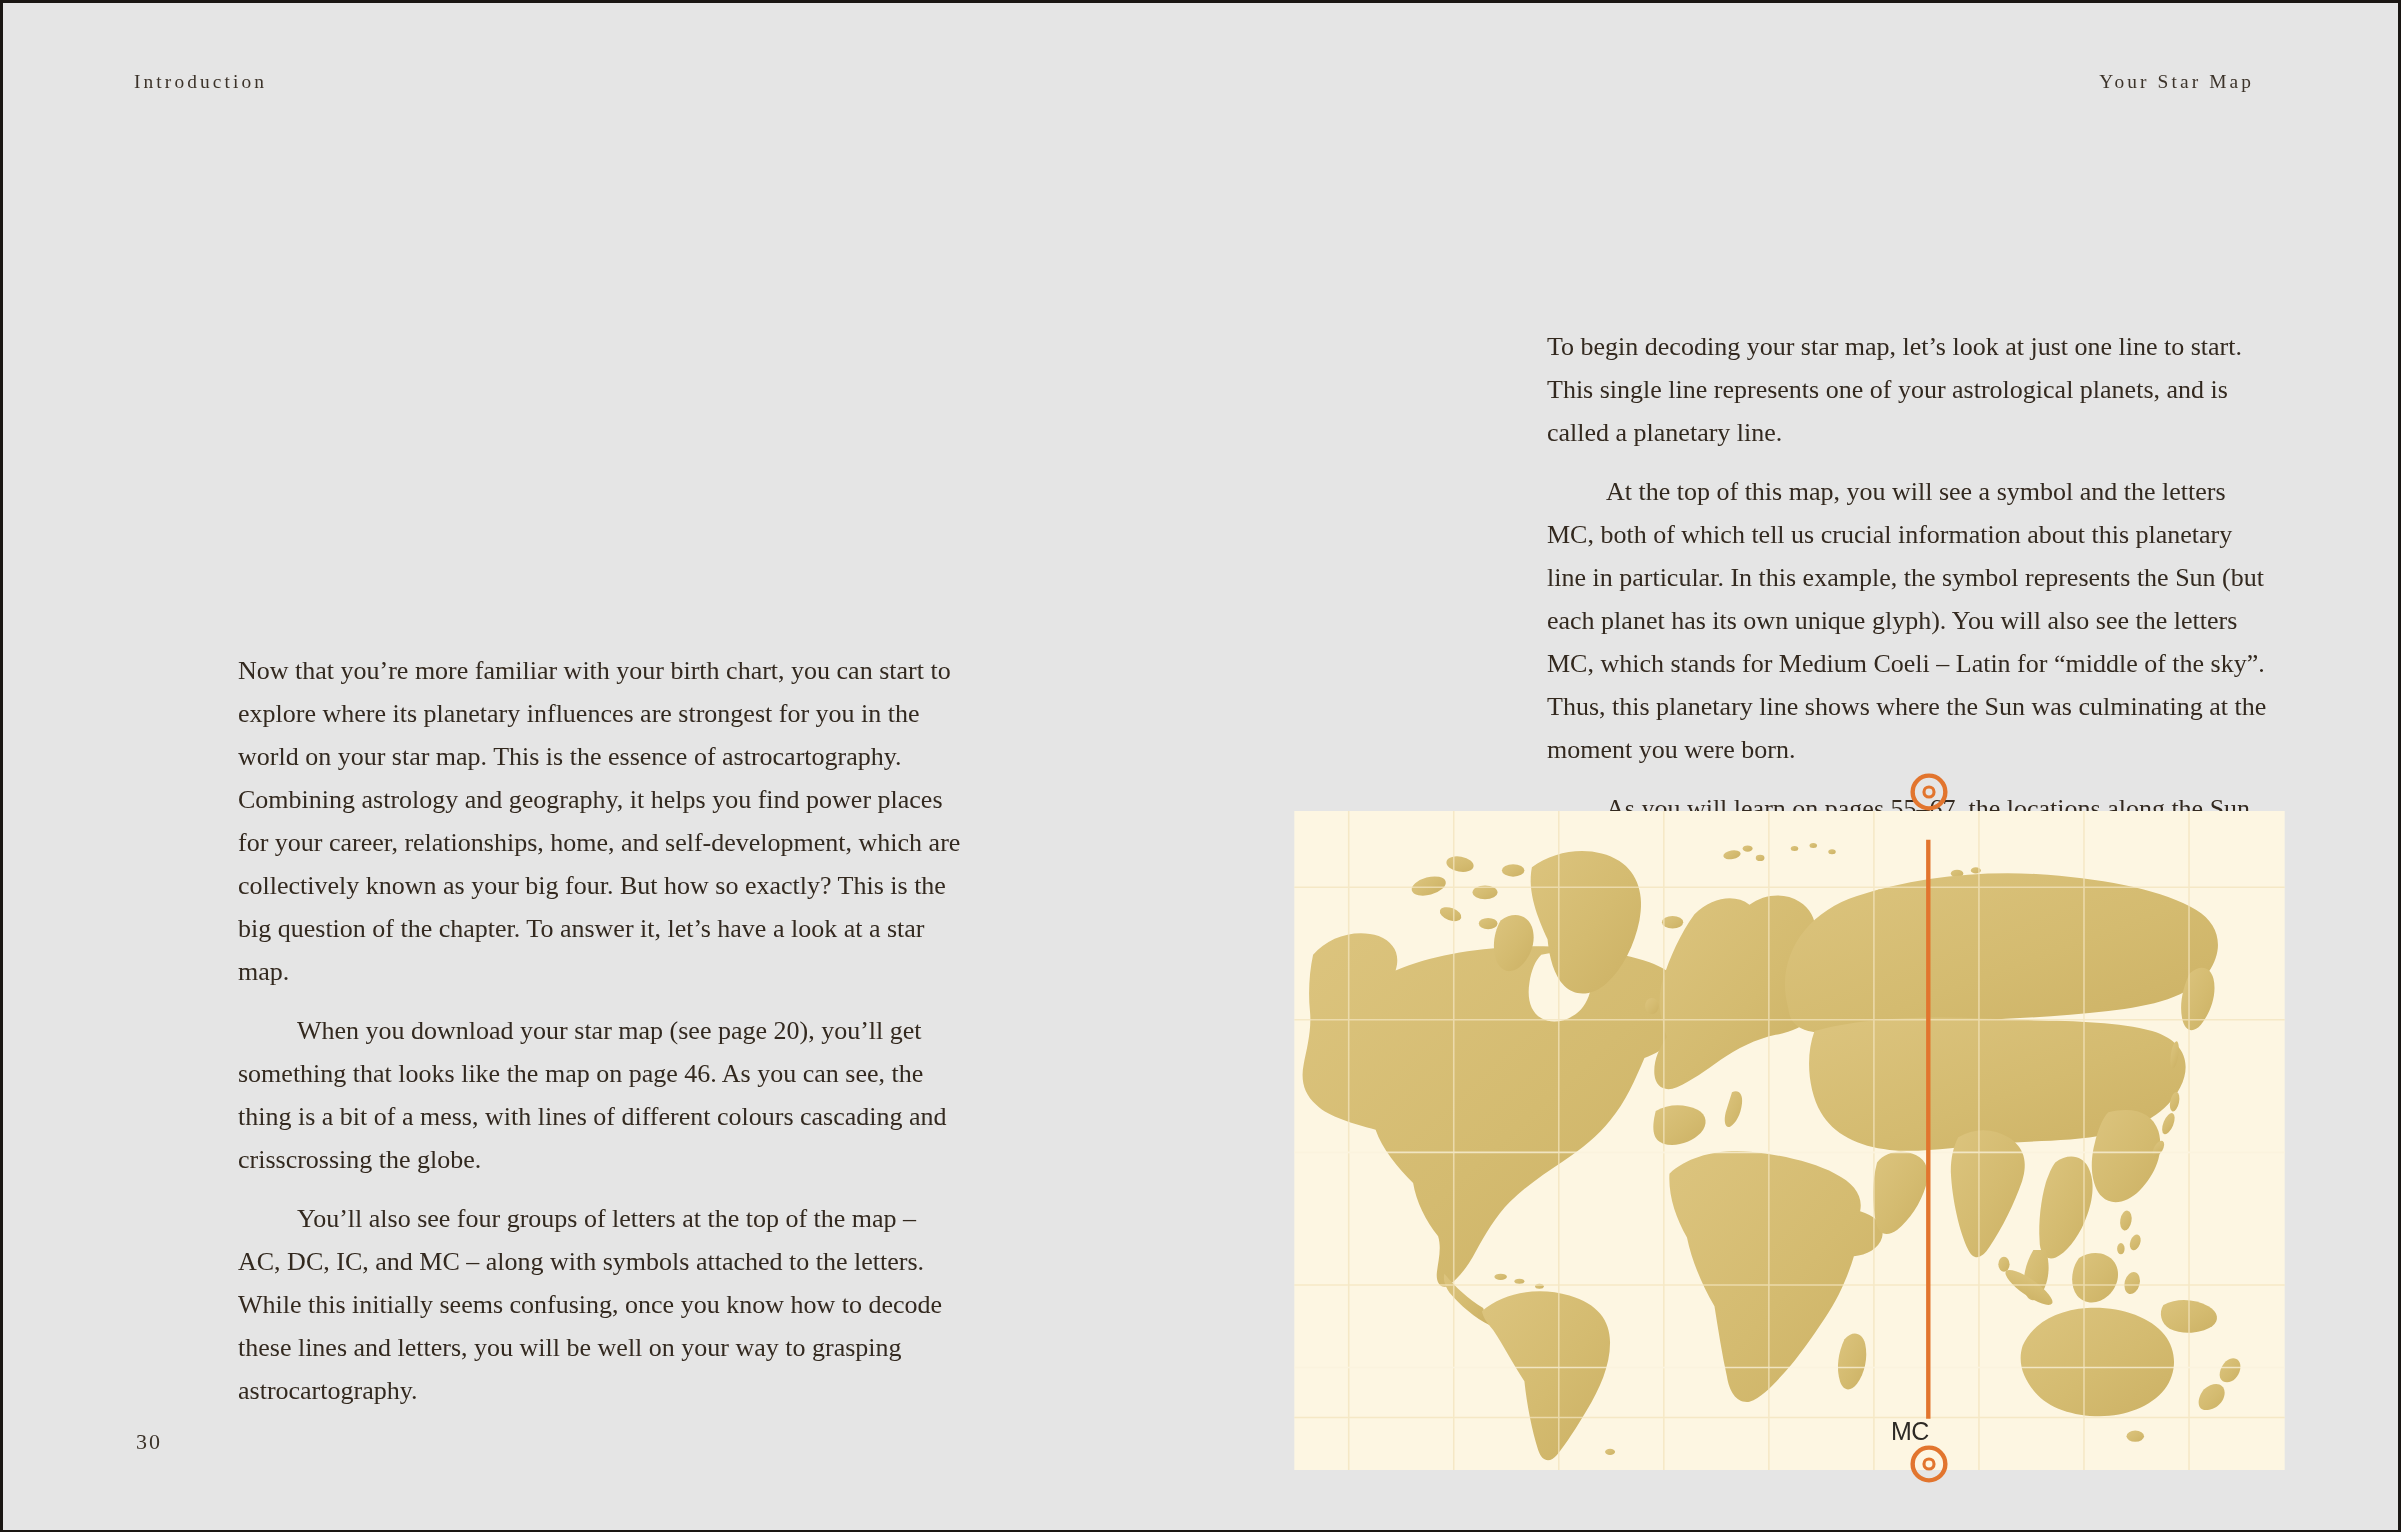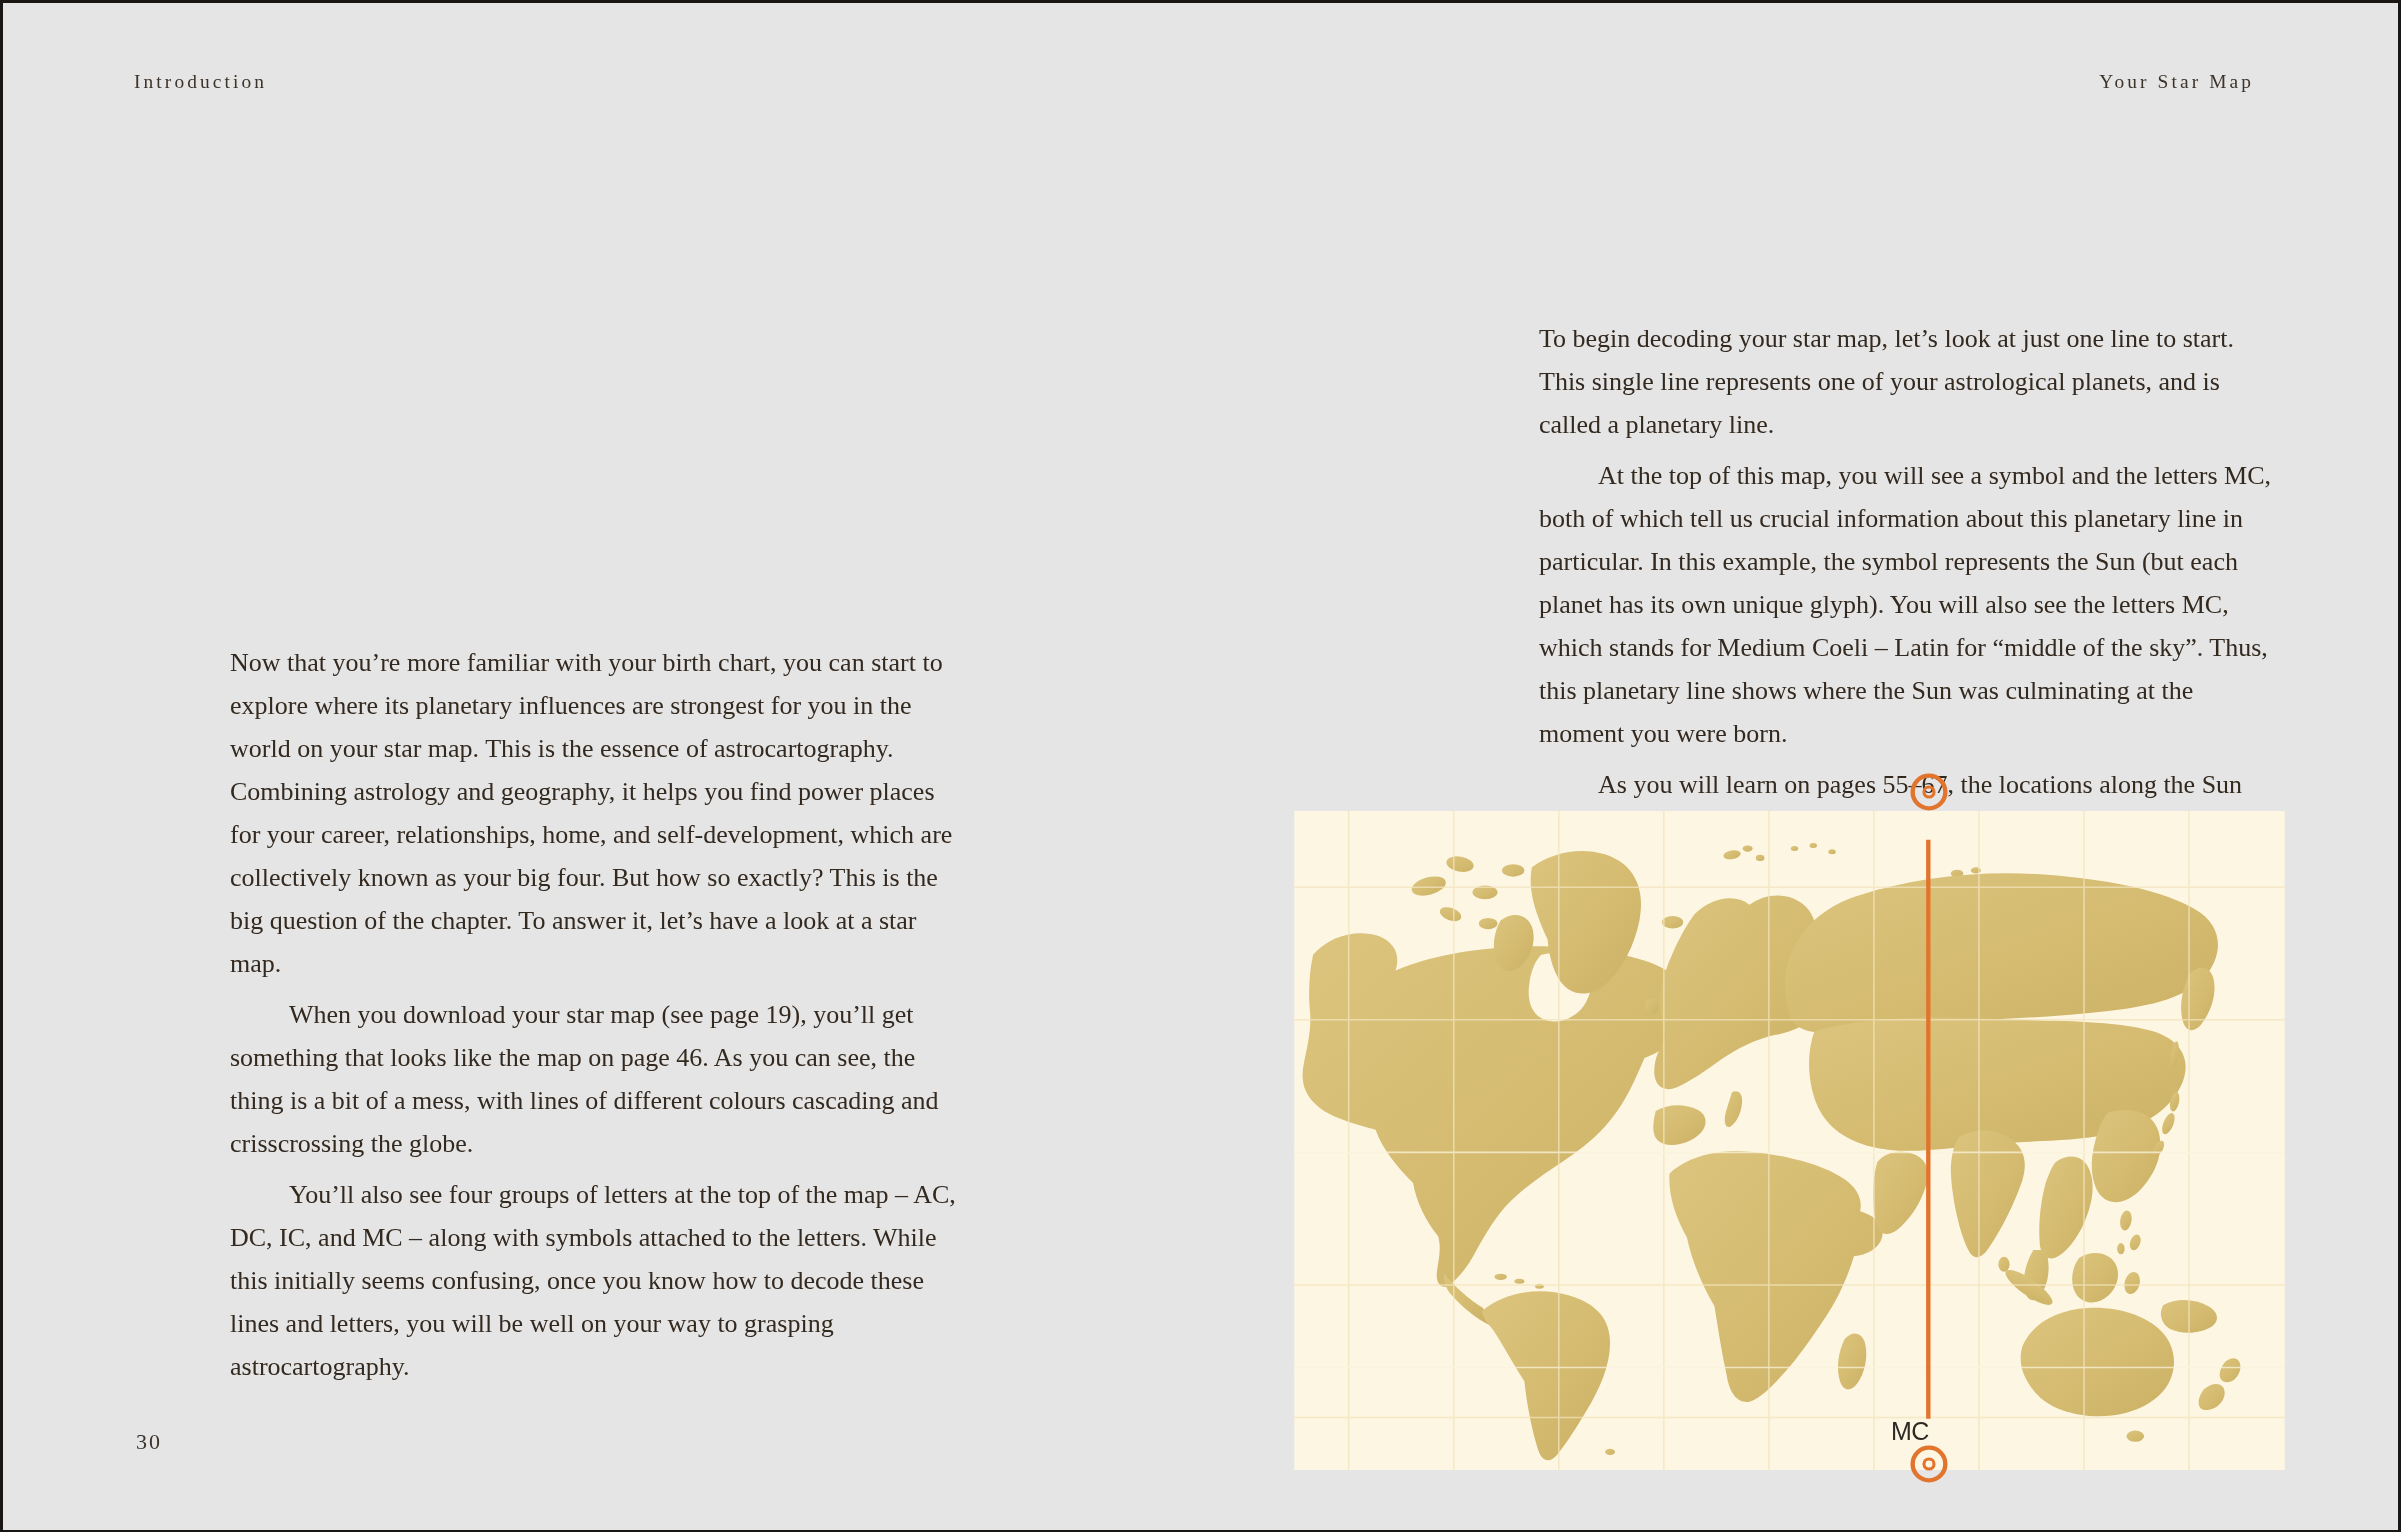--- a/index.html
+++ b/index.html
@@ -39,21 +39,21 @@
     white-space:nowrap;
   }
 
   .body-col{
     position:absolute;
     font-size:26px;
     line-height:43px;
     color:#33291f;
     text-align:left;
   }
-  .body-col p{margin:8px;}
+  .body-col p{margin:16px;}
   .body-col p.indent{text-indent:59px;}
   #left-body{left:219px;top:630px;width:757px;}
   #right-body{left:1528px;top:306px;width:758px;}
 
   #section-heading{
     position:absolute;
     left:1454px;top:173px;
     font-size:58px;
     line-height:63px;
     color:#2e271e;
@@ -95,21 +95,21 @@
 </head>
 <body>
 
 <div id="spread">
 
   <div id="header-left" class="running-header">Introduction</div>
 
 
   <div id="left-body" class="body-col">
     <p>Now that you’re more familiar with your birth chart, you can start to explore where its planetary influences are strongest for you in the world on your star map. This is the essence of astrocartography. Combining astrology and geography, it helps you find power places for your career, relationships, home, and self-development, which are collectively known as your big four. But how so exactly? This is the big question of the chapter. To answer it, let’s have a look at a star map.</p>
-    <p class="indent">When you download your star map (see page 19), you’ll get something that looks like the map on page 46. As you can see, the thing is a bit of a mess, with lines of different colours cascading and crisscrossing the globe.</p>
+    <p class="indent">When you download your star map (see page 20), you’ll get something that looks like the map on page 46. As you can see, the thing is a bit of a mess, with lines of different colours cascading and crisscrossing the globe.</p>
     <p class="indent">You’ll also see four groups of letters at the top of the map – AC, DC, IC, and MC – along with symbols attached to the letters. While this initially seems confusing, once you know how to decode these lines and letters, you will be well on your way to grasping astrocartography.</p>
   </div>
 
   <div id="page-number">30</div>
 
   <div id="header-right" class="running-header">Your Star Map</div>
 
 
   <div id="right-body" class="body-col">
     <p>To begin decoding your star map, let’s look at just one line to start. This single line represents one of your astrological planets, and is called a planetary line.</p>

